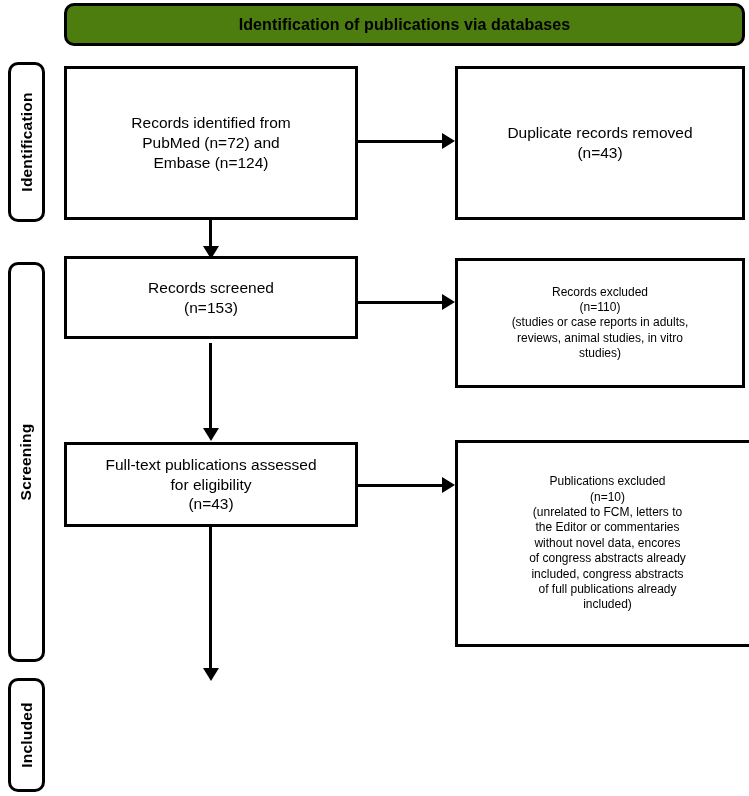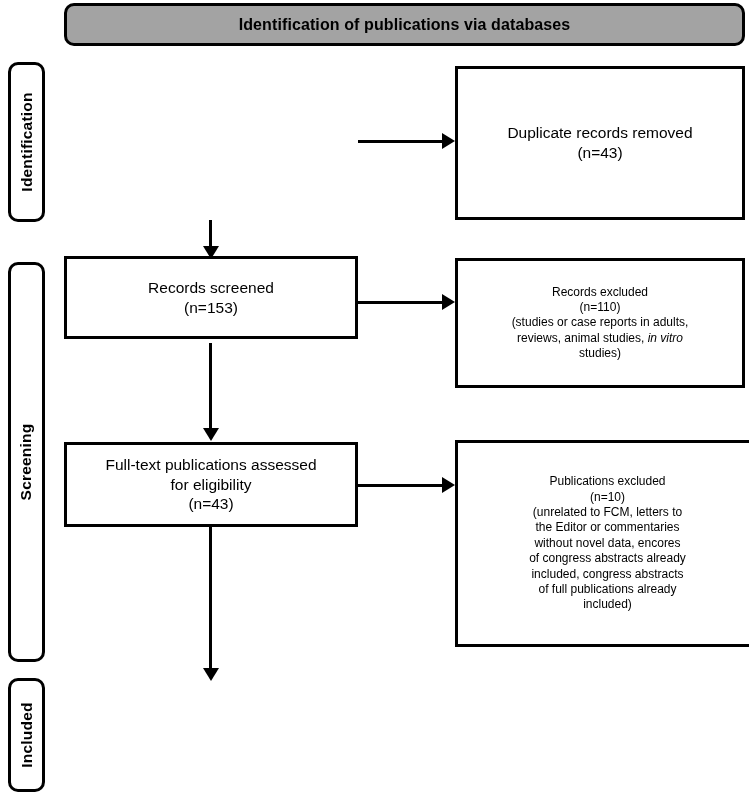--- a/index.html
+++ b/index.html
@@ -38,21 +38,21 @@
     width: 100%;
     padding: 0 6px;
     box-sizing: border-box;
   }
 
   .header-box {
     position: absolute;
     box-sizing: border-box;
     border: 3.5px solid #000000;
     border-radius: 10px;
-    background: #a3a3a3;
+    background: #4d7c0f;
     display: flex;
     align-items: center;
     justify-content: center;
     font-weight: bold;
     font-size: 16px;
     letter-spacing: 0.1px;
     text-align: right;
   }
 
   
@@ -96,21 +96,21 @@
   }
   .arrow-right {
     position: absolute;
     width: 0;
     height: 0;
     border-top: 8px solid transparent;
     border-bottom: 8px solid transparent;
     border-left: 13px solid #000000;
   }
 
-  .it { font-style: italic; }
+  .it { }
 </style>
 </head>
 <body>
 
 <div id="prisma-root">
 
   <div class="header-box" style="left:64px; top:3px; width:681px; height:43px;">
     <span>Identification of publications via databases</span>
   </div>
 
@@ -119,20 +119,23 @@
   </div>
 
   <div class="stage-box" style="left:8px; top:262px; width:37px; height:400px;">
     <span class="stage-label">Screening</span>
   </div>
 
   <div class="stage-box" style="left:8px; top:678px; width:37px; height:114px;">
     <span class="stage-label">Included</span>
   </div>
 
+  <div class="flow-box" style="left:64px; top:66px; width:294px; height:154px;">
+    <span class="box-text">Records identified from<br>PubMed (n=72) and<br>Embase (n=124)</span>
+  </div>
 
   <div class="flow-box" style="left:455px; top:66px; width:290px; height:154px;">
     <span class="box-text">Duplicate records removed<br>(n=43)</span>
   </div>
 
   <div class="h-line" style="left:358px; top:140px; width:91px;"></div>
   <div class="arrow-right" style="left:442px; top:133px;"></div>
 
   <div class="v-line" style="left:209px; top:220px; height:27px;"></div>
   <div class="arrow-down" style="left:202.5px; top:246px;"></div>

